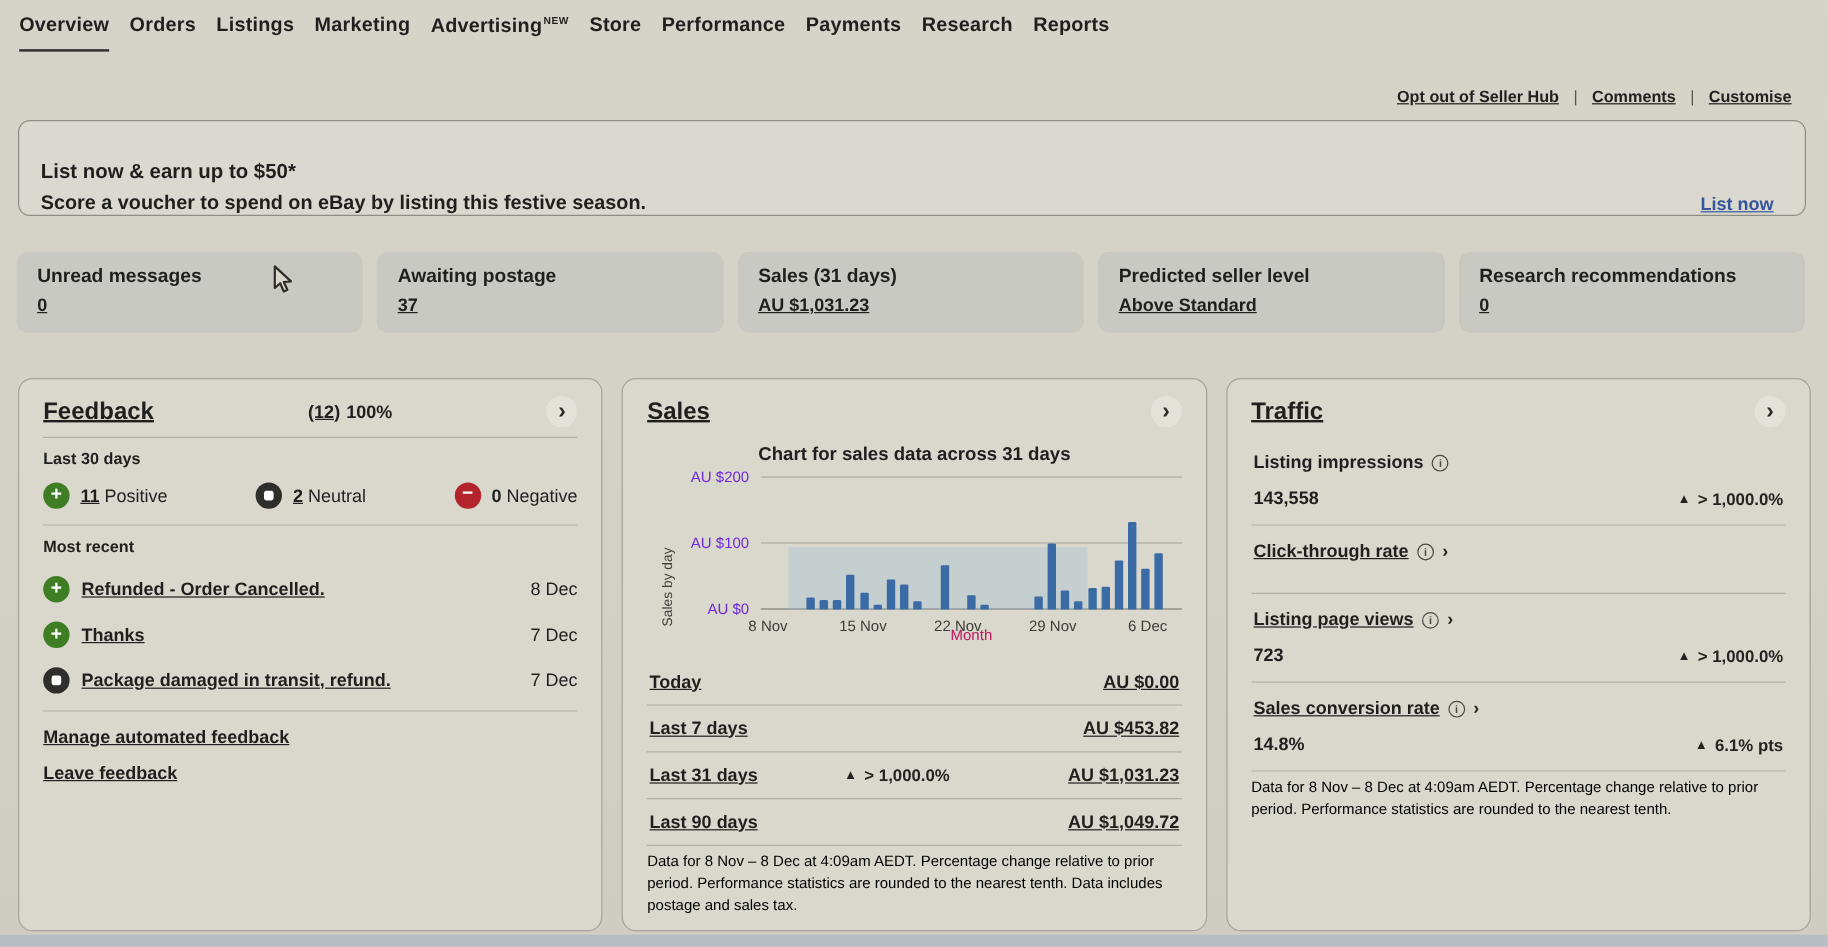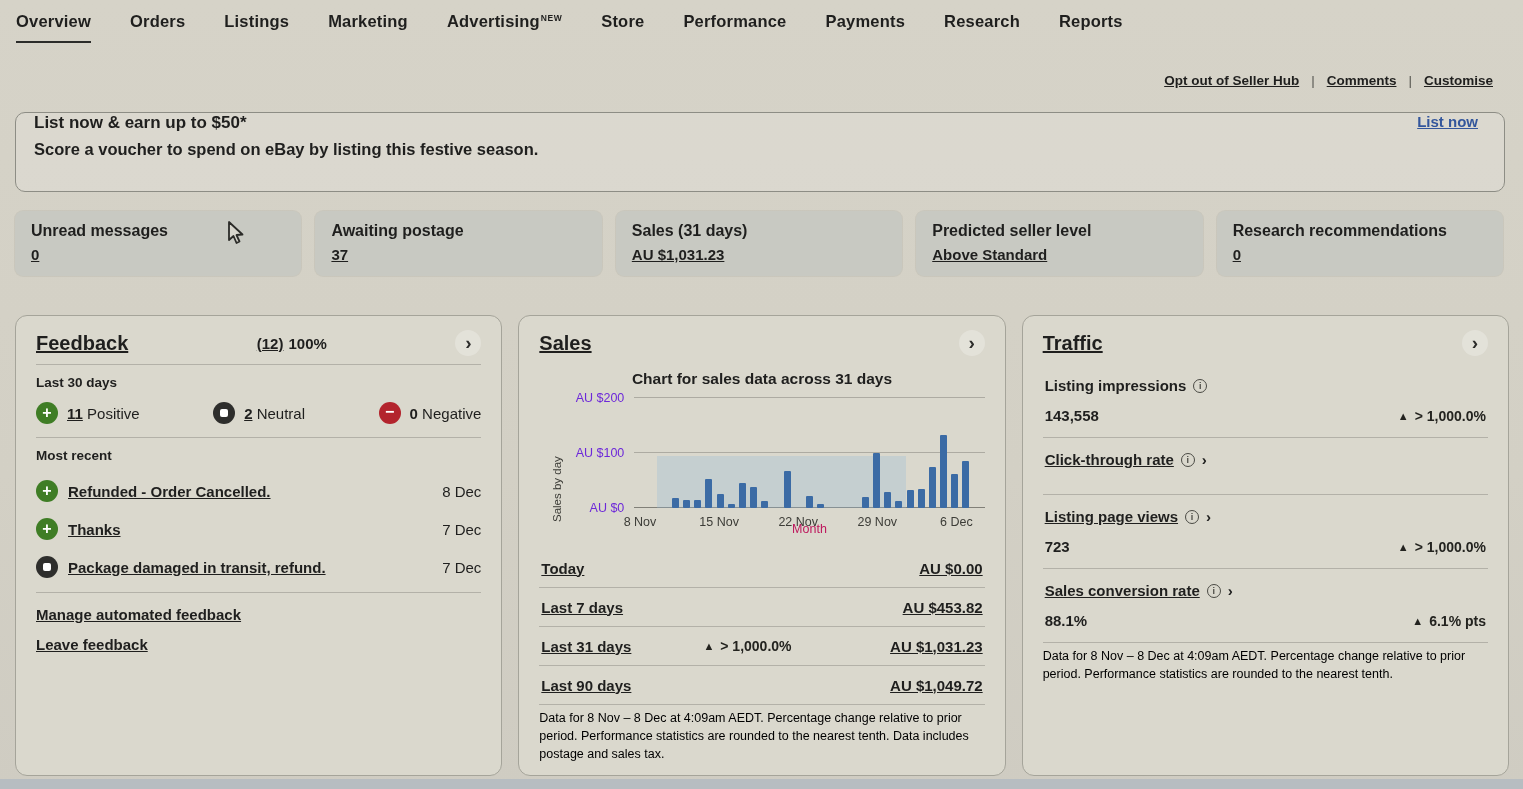--- a/index.html
+++ b/index.html
@@ -6,29 +6,29 @@
     --page-bg:#d4d1c6; --panel-bg:#dad8cd; --tile-bg:#c8c9c2; --text:#1f1f1e;
     --bar:#3b6ba5; --positive_green:#3f7d25; --negative_red:#b3242d;
     --link_blue:#33569c; --trend_red:#a8282e; --line:rgba(40,40,35,.22);
   }
   *{box-sizing:border-box;margin:0;padding:0;}
   html,body{width:1523px;height:789px;overflow:hidden;}
   body{font-family:"Liberation Sans",sans-serif;background:var(--page-bg);color:var(--text);}
   .screen{position:relative;width:1523px;height:789px;background:linear-gradient(180deg,#d6d3c8 0%,#d3d0c5 60%,#cfccc2 100%);}
   a{color:var(--text);text-decoration:underline;cursor:pointer;}
   
-  .topnav{position:absolute;top:12px;left:16px;right:16px;display:flex;gap:39px;align-items:flex-start;}
+  .topnav{position:absolute;top:12px;left:16px;right:16px;display:flex;gap:17px;align-items:flex-start;}
   .nav-item{font-size:16.5px;font-weight:600;text-decoration:none;letter-spacing:.2px;position:relative;padding-bottom:12px;white-space:nowrap;}
   .nav-item.active::after{content:"";position:absolute;left:0;right:0;bottom:0;height:2.5px;background:#2c2c2a;}
   .new-badge{font-size:8.5px;font-weight:700;letter-spacing:.5px;vertical-align:super;margin-left:1px;}
   
   .header-links{position:absolute;top:73px;right:30px;display:flex;align-items:center;gap:12px;font-size:13.5px;font-weight:700;}
   .header-links .sep{font-weight:400;color:#55554f;text-decoration:none;}
   
-  .banner{position:absolute;top:112px;left:15px;width:1490px;height:80px;border:1.5px solid #8d8d85;border-radius:10px;background:rgba(255,255,255,.14);display:flex;align-items:flex-start;padding:0 26px 0 18px;}
+  .banner{position:absolute;top:100px;left:15px;width:1490px;height:80px;border:1.5px solid #8d8d85;border-radius:10px;background:rgba(255,255,255,.14);display:flex;align-items:flex-end;padding:0 26px 0 18px;}
   .banner-title{font-size:17px;font-weight:700;margin-bottom:7px;}
   .banner-subtitle{font-size:16.5px;font-weight:600;}
   .banner-cta{margin-left:auto;color:var(--link_blue);font-size:15px;font-weight:700;}
   
   .tiles{position:absolute;top:211px;left:15px;right:20px;display:flex;gap:14px;}
   .tile{flex:1 1 0;background:var(--tile-bg);border-radius:8px;padding:11px 16px 12px;box-shadow:0 0 0 1px rgba(0,0,0,.05);}
   .tile-label{font-size:16px;font-weight:600;margin-bottom:6px;white-space:nowrap;}
   .tile-value{font-size:15px;font-weight:700;}
   
   .panels{position:absolute;top:315px;left:15px;right:14px;bottom:13px;display:flex;gap:16px;}
@@ -394,21 +394,21 @@
         </div>
       </div>
 
       <div class="metric">
         <div class="metric-top">
           <a>Sales conversion rate</a>
           <span class="info-icon"></span>
           <a class="mini-chev">›</a>
         </div>
         <div class="metric-bottom">
-          <span class="mval">88.1%</span>
+          <span class="mval">14.8%</span>
           <span class="trend" data-dir="up">
               <span class="arrow">▲</span>
               <span>6.1% pts</span>
             </span>
         </div>
       </div>
 
       <div class="footnote">Data for 8 Nov – 8 Dec at 4:09am AEDT. Percentage change relative to prior period. Performance statistics are rounded to the nearest tenth.</div>
     </section>
 

